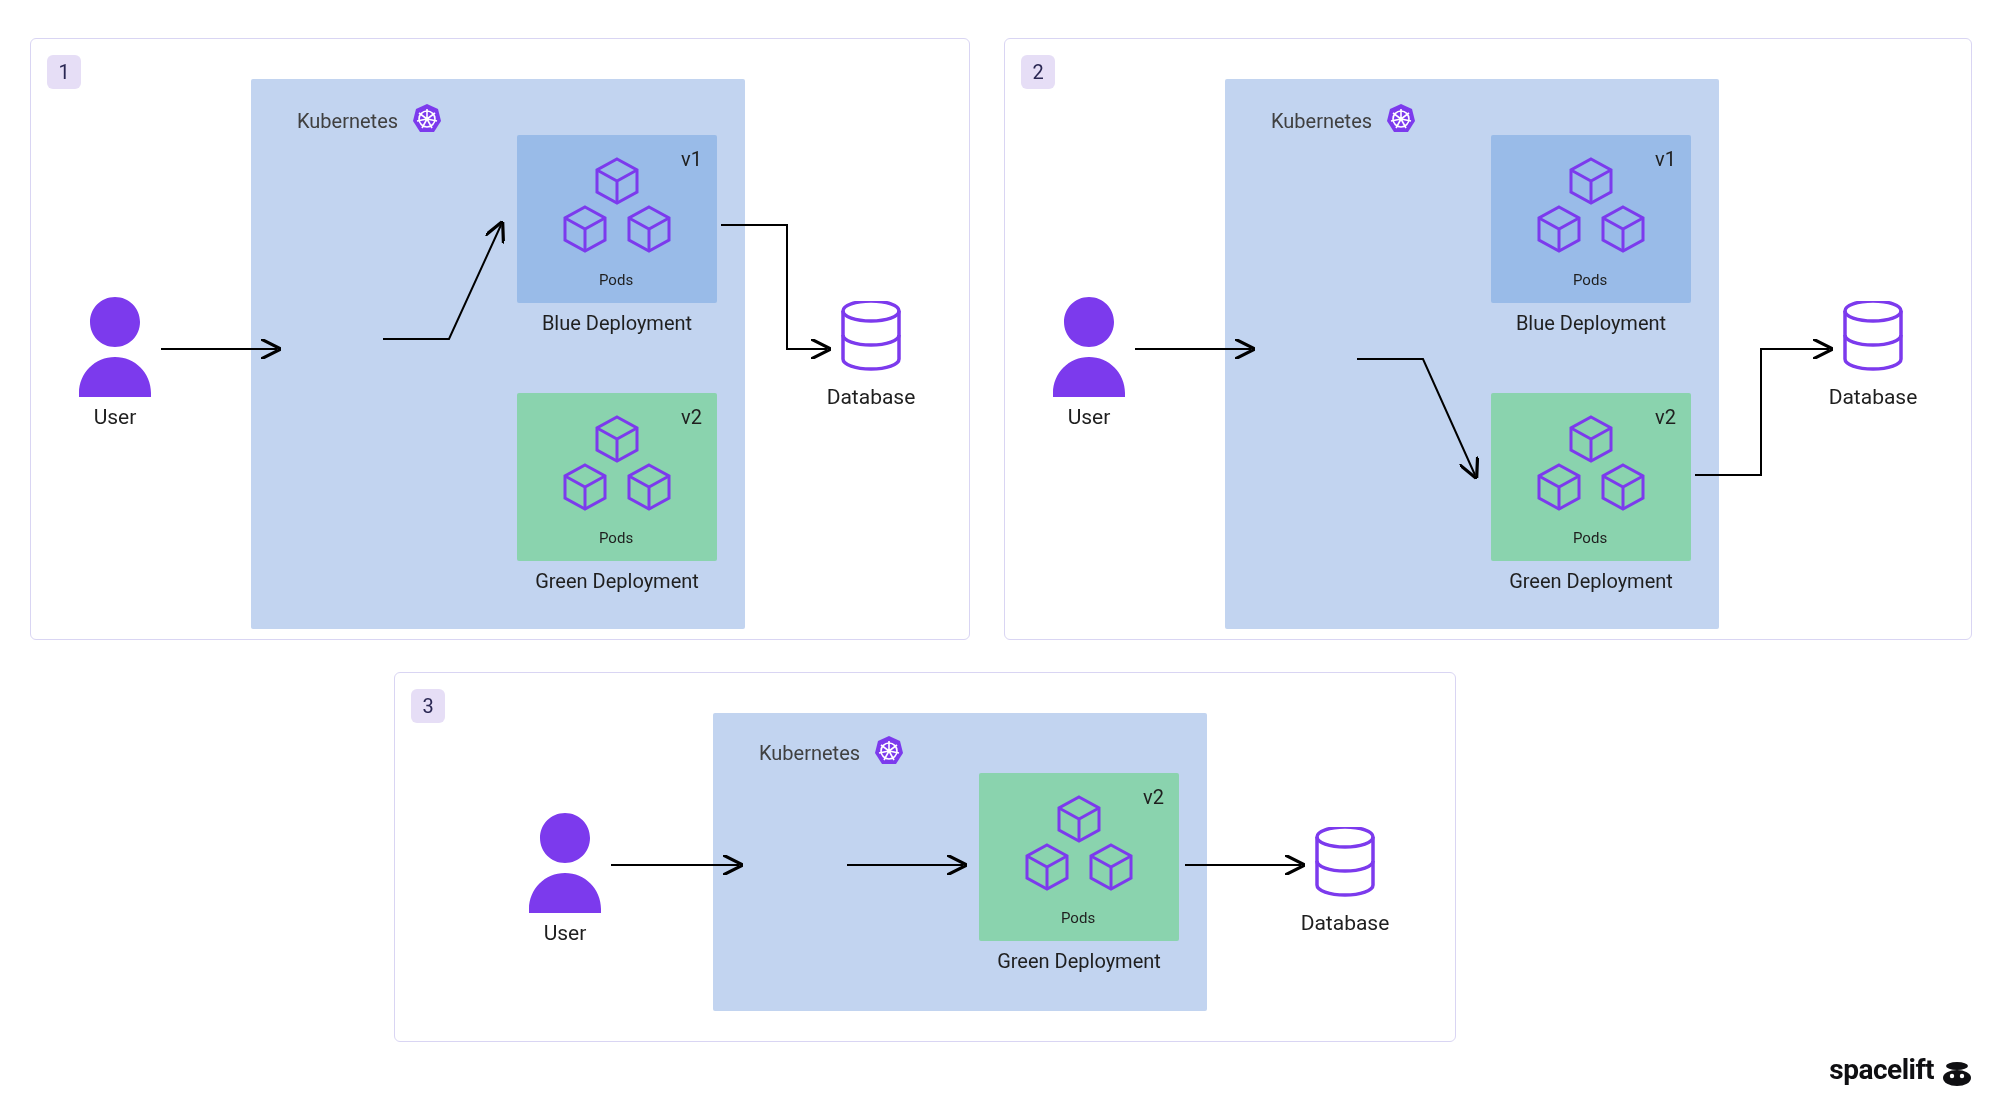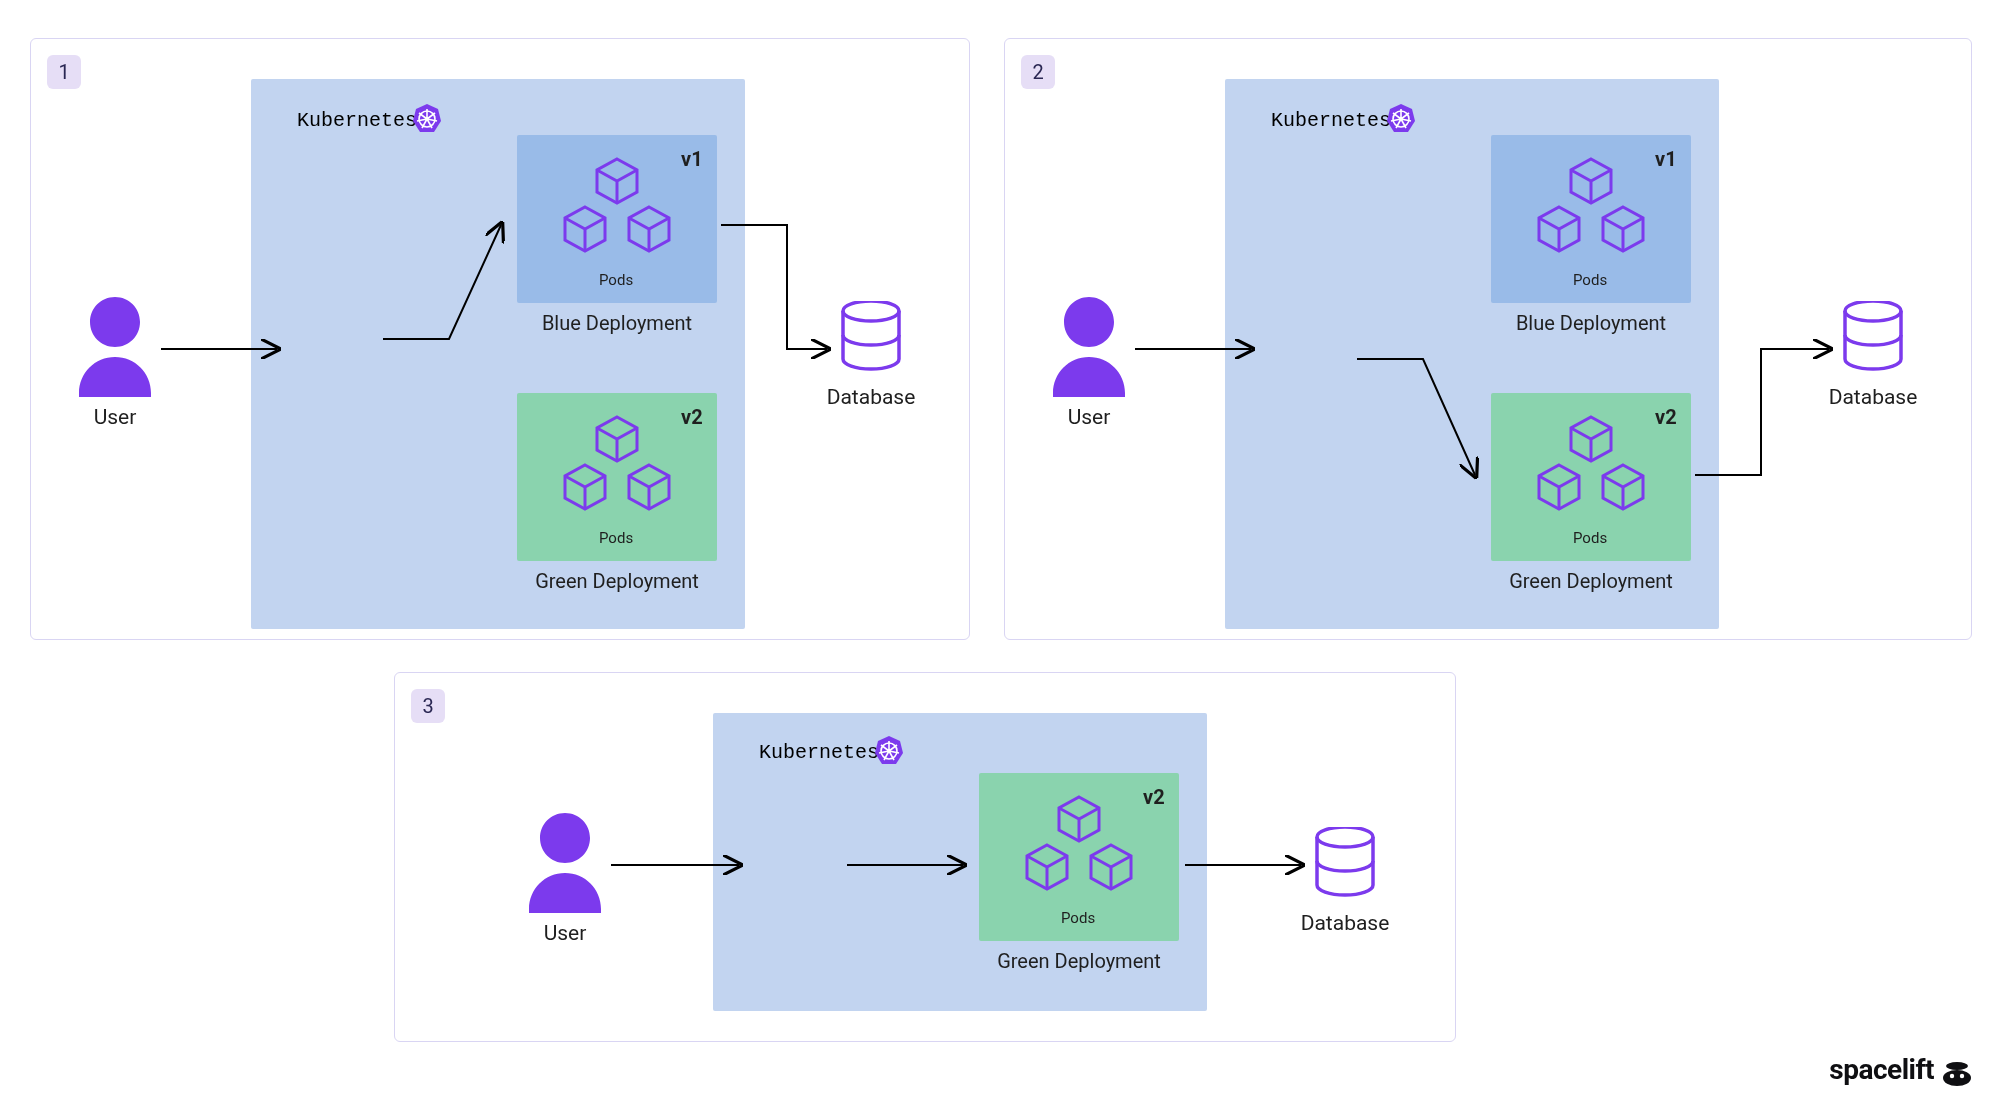--- a/index.html
+++ b/index.html
@@ -1,25 +1,25 @@
 <!DOCTYPE html>
 <html><head>
 <meta charset="utf-8">
 <style>
   html,body{margin:0;padding:0;background:#fff;font-family:-apple-system,BlinkMacSystemFont,"Segoe UI",Roboto,sans-serif;}
   .stage{position:relative;width:2000px;height:1100px;background:#fff;border-radius:20px;}
   .panel{position:absolute;border:1px solid #d9d5f3;border-radius:6px;background:#fff;}
   .step-badge{position:absolute;width:34px;height:34px;border-radius:6px;background:#e6def6;color:#2a2753;font-size:20px;display:flex;align-items:center;justify-content:center;}
   .k8s-box{position:absolute;background:#c2d4f0;border-radius:2px;}
-  .k8s-title{position:absolute;font-size:20px;color:#000000;font-family:Liberation Mono, monospace;}
+  .k8s-title{position:absolute;font-size:20px;color:#404040;}
   .dep-box{position:absolute;border-radius:2px;}
   .dep-blue{background:#99bbe8;}
   .dep-green{background:#8ad3ae;}
   .dep-label{position:absolute;font-size:20px;color:#1f1f1f;text-align:center;width:200px;}
-  .ver-label{position:absolute;font-size:20px;color:#1f1f1f;font-weight:bold;}
+  .ver-label{position:absolute;font-size:20px;color:#1f1f1f;}
   .pods-label{position:absolute;font-size:15px;color:#1f1f1f;}
   .node-label{position:absolute;font-size:21px;color:#1f1f1f;text-align:center;}
   .brand{position:absolute;right:26px;bottom:14px;font-weight:700;font-size:28px;color:#0f0f12;letter-spacing:-0.5px;display:flex;align-items:flex-end;gap:6px;}
   svg.abs{position:absolute;}
 </style>
 </head>
 <body>
 
 <svg width="0" height="0" style="position:absolute">
   <defs>

